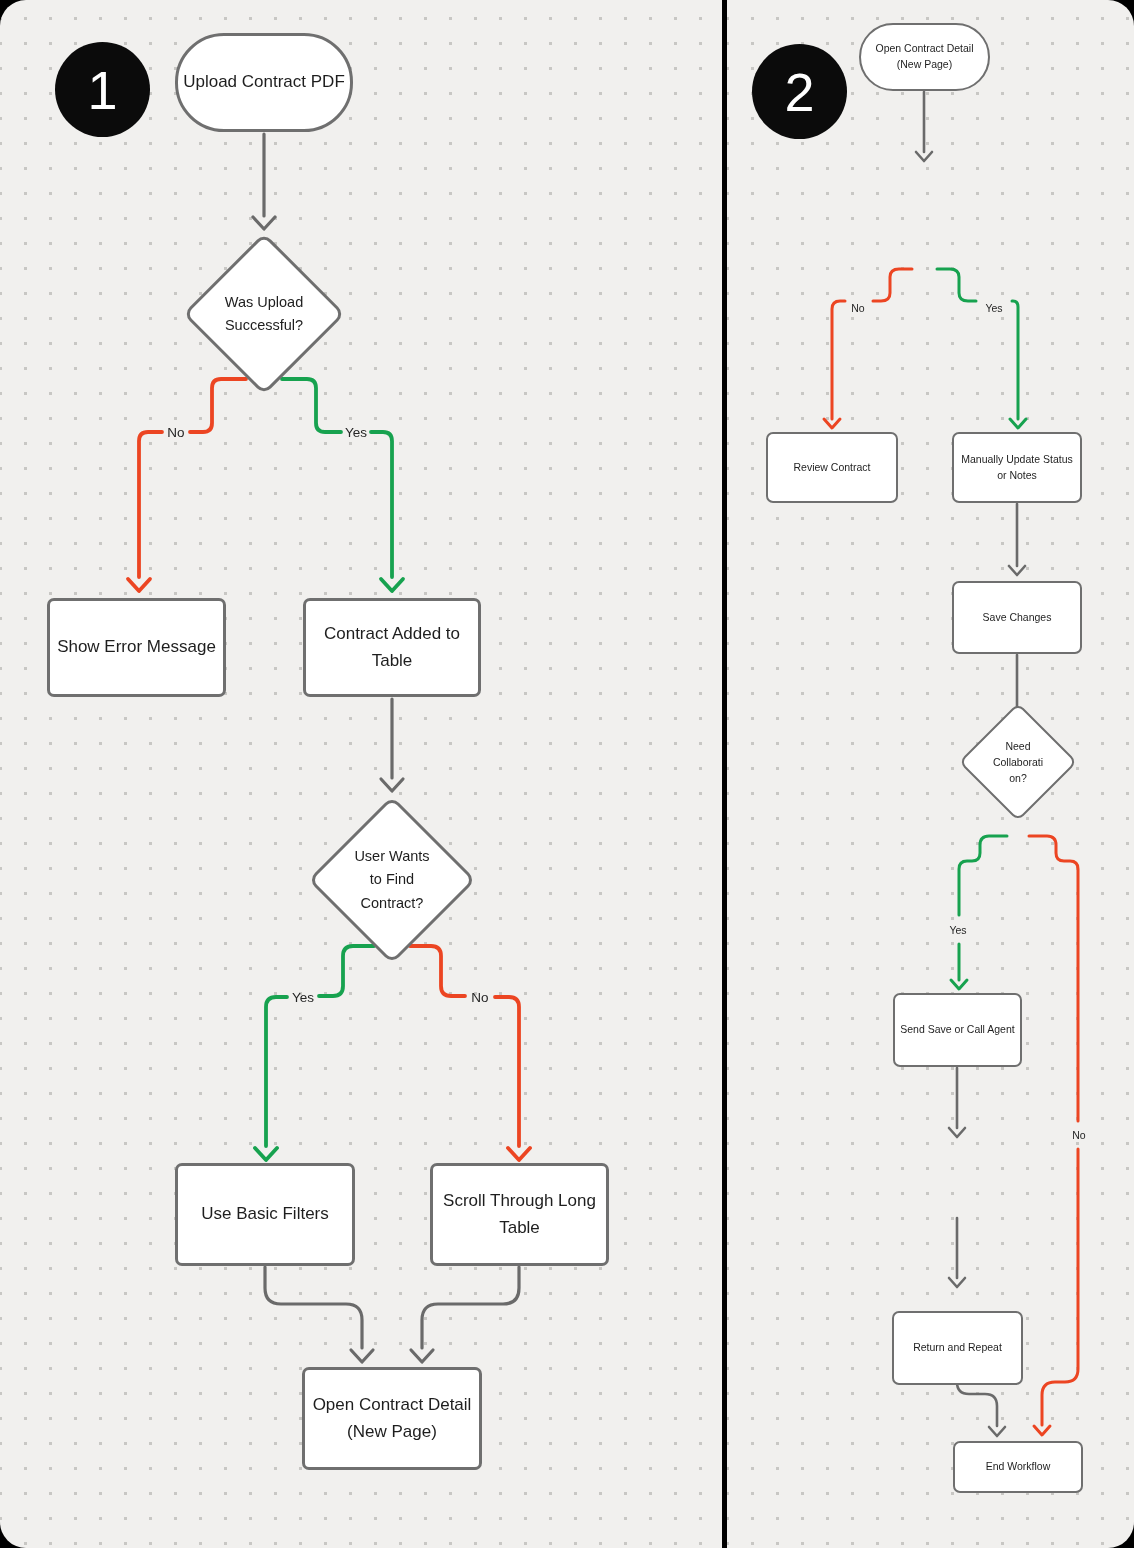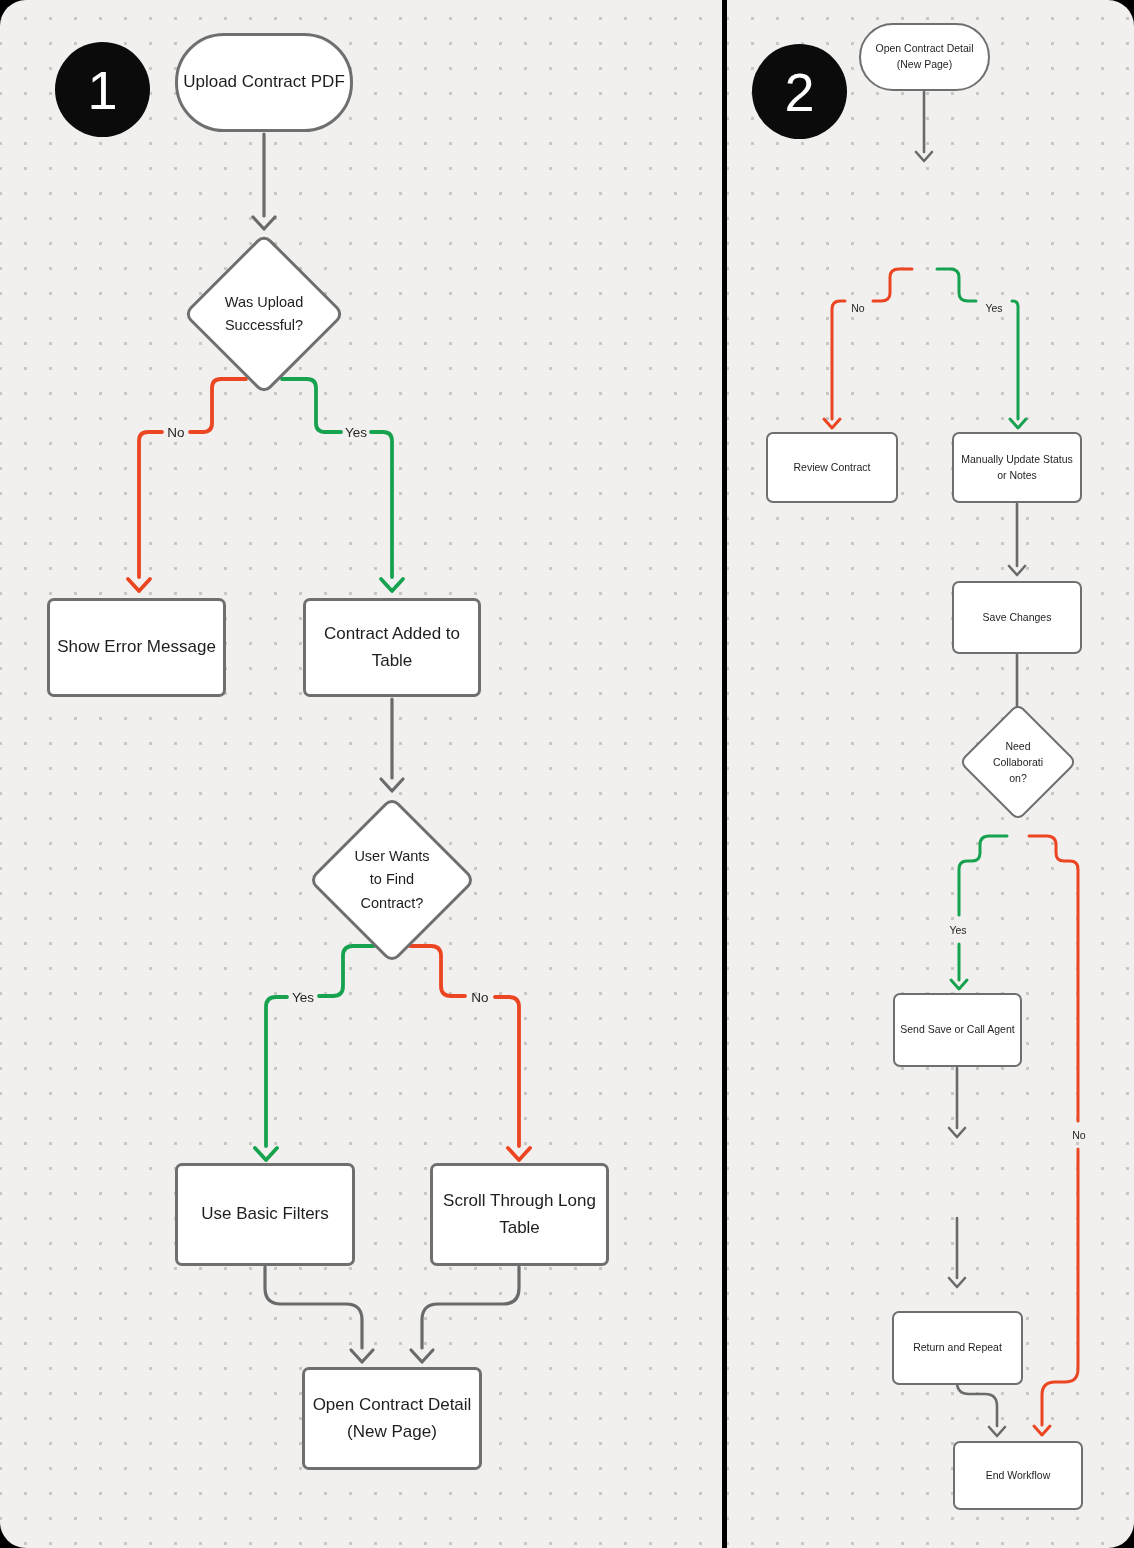--- a/index.html
+++ b/index.html
@@ -234,17 +234,17 @@
 
     <div class="node" style="left:166px;top:993px;width:129px;height:74px;">
       <span class="node-label">Send Save or Call Agent</span>
     </div>
 
 
     <div class="node" style="left:165px;top:1292px;width:131px;height:74px;margin-top:19px;">
       <span class="node-label">Return and Repeat</span>
     </div>
 
-    <div class="node" style="left:226px;top:1441px;width:130px;height:69px;">
+    <div class="node" style="left:226px;top:1441px;width:130px;height:52px;">
       <span class="node-label">End Workflow</span>
     </div>
   </div>
 </div>
 
 </body></html>

